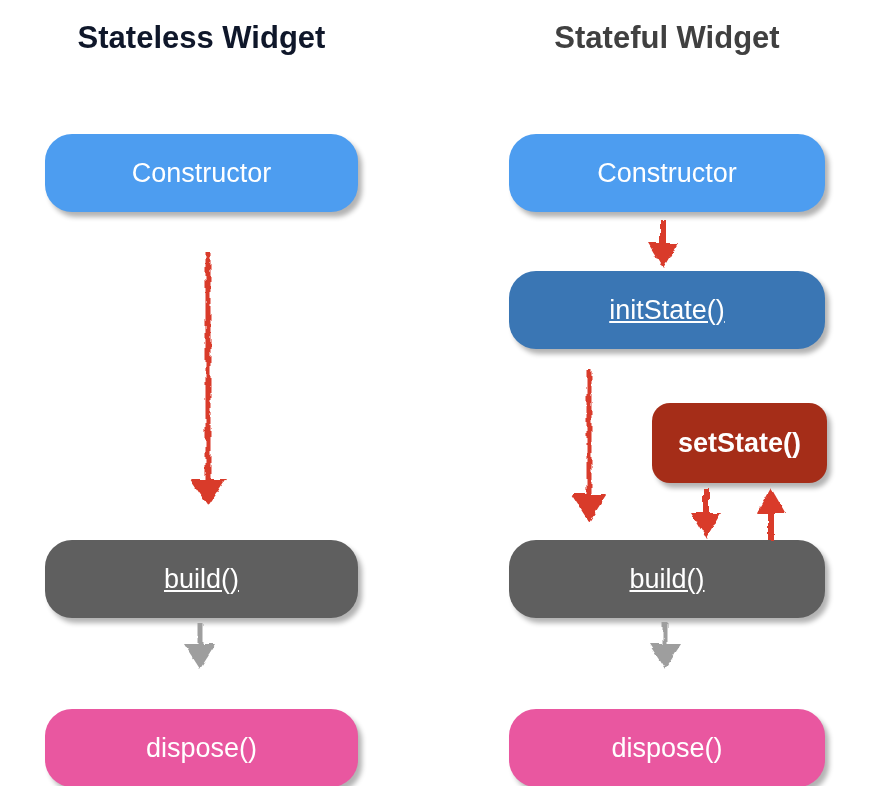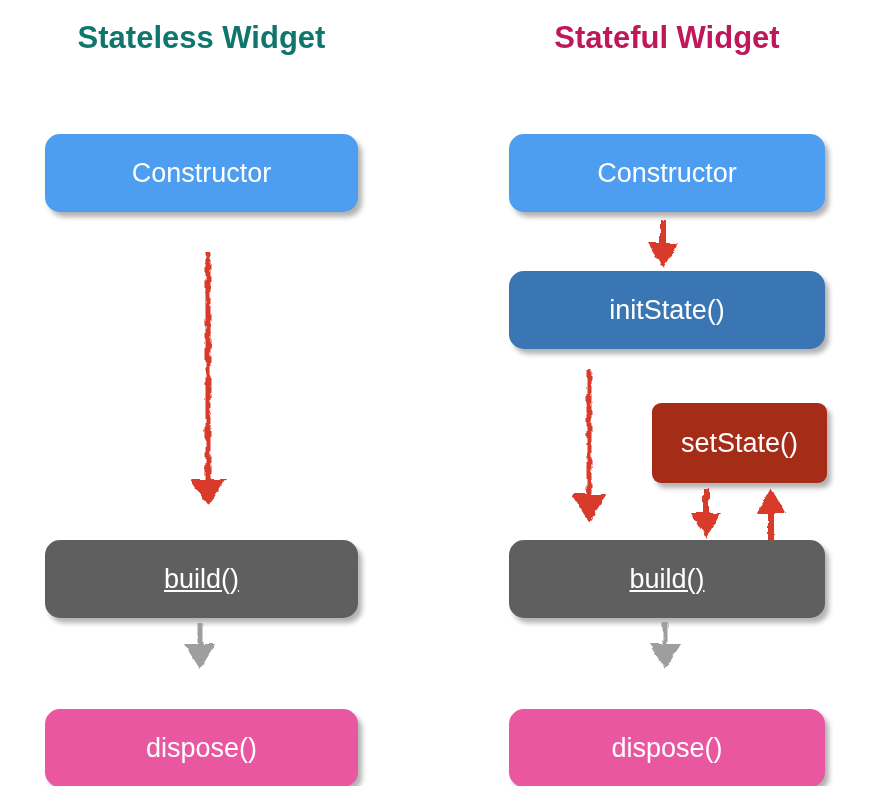--- a/index.html
+++ b/index.html
@@ -23,52 +23,53 @@
     text-align: center;
     font-size: 31px;
     font-weight: 700;
     letter-spacing: 0px;
     color: #111111;
   }
   .col-title.left  { left: 45px;  width: 313px; }
   .col-title.right { left: 509px; width: 316px; }
   .node {
     position: absolute;
-    border-radius: 15px;
+    border-radius: 27px;
     display: flex;
     align-items: center;
     justify-content: center;
     color: #ffffff;
     font-size: 27px;
     font-weight: 400;
     box-shadow: 4px 5px 5px rgba(0,0,0,0.30);
   }
   .node.lcol { left: 45px;  width: 313px; height: 78px; }
   .node.rcol { left: 509px; width: 316px; height: 78px; }
   .node.constructor-l, .node.constructor-r { top: 134px; }
-  .node.initstate { top: 271px; }
+  .node.initstate { top: 271px; text-decoration: underline; }
   .node.setstate {
     left: 652px; top: 403px; width: 175px; height: 80px;
-    border-radius: 9px;
+    border-radius: 18px;
+    font-weight: bold;
   }
   .node.build-row   { top: 540px; text-decoration: underline; }
   .node.dispose-row { top: 672px; margin-top: 37px; }
   .arrows {
     position: absolute;
     left: 0; top: 0;
     pointer-events: none;
   }
 </style>
 </head>
 <body>
 
 <div class="canvas">
 
-  <div class="col-title left" style="color: #0f766e;">Stateless Widget</div>
-  <div class="col-title right" style="color: #be185d;">Stateful Widget</div>
+  <div class="col-title left" style="color: #0f172a;">Stateless Widget</div>
+  <div class="col-title right" style="color: #404040;">Stateful Widget</div>
 
   <div class="node lcol constructor-l" style="background: rgb(77, 157, 240);">Constructor</div>
   <div class="node lcol build-row" style="background: rgb(95, 95, 95);">build()</div>
   <div class="node lcol dispose-row" style="background: rgb(233, 87, 160);">dispose()</div>
 
   <div class="node rcol constructor-r" style="background: rgb(77, 157, 240);">Constructor</div>
   <div class="node rcol initstate" style="background: rgb(58, 118, 180);">initState()</div>
   <div class="node setstate" style="background: rgb(165, 45, 24);">setState()</div>
   <div class="node rcol build-row" style="background: rgb(95, 95, 95);">build()</div>
   <div class="node rcol dispose-row" style="background: rgb(233, 87, 160);">dispose()</div>

